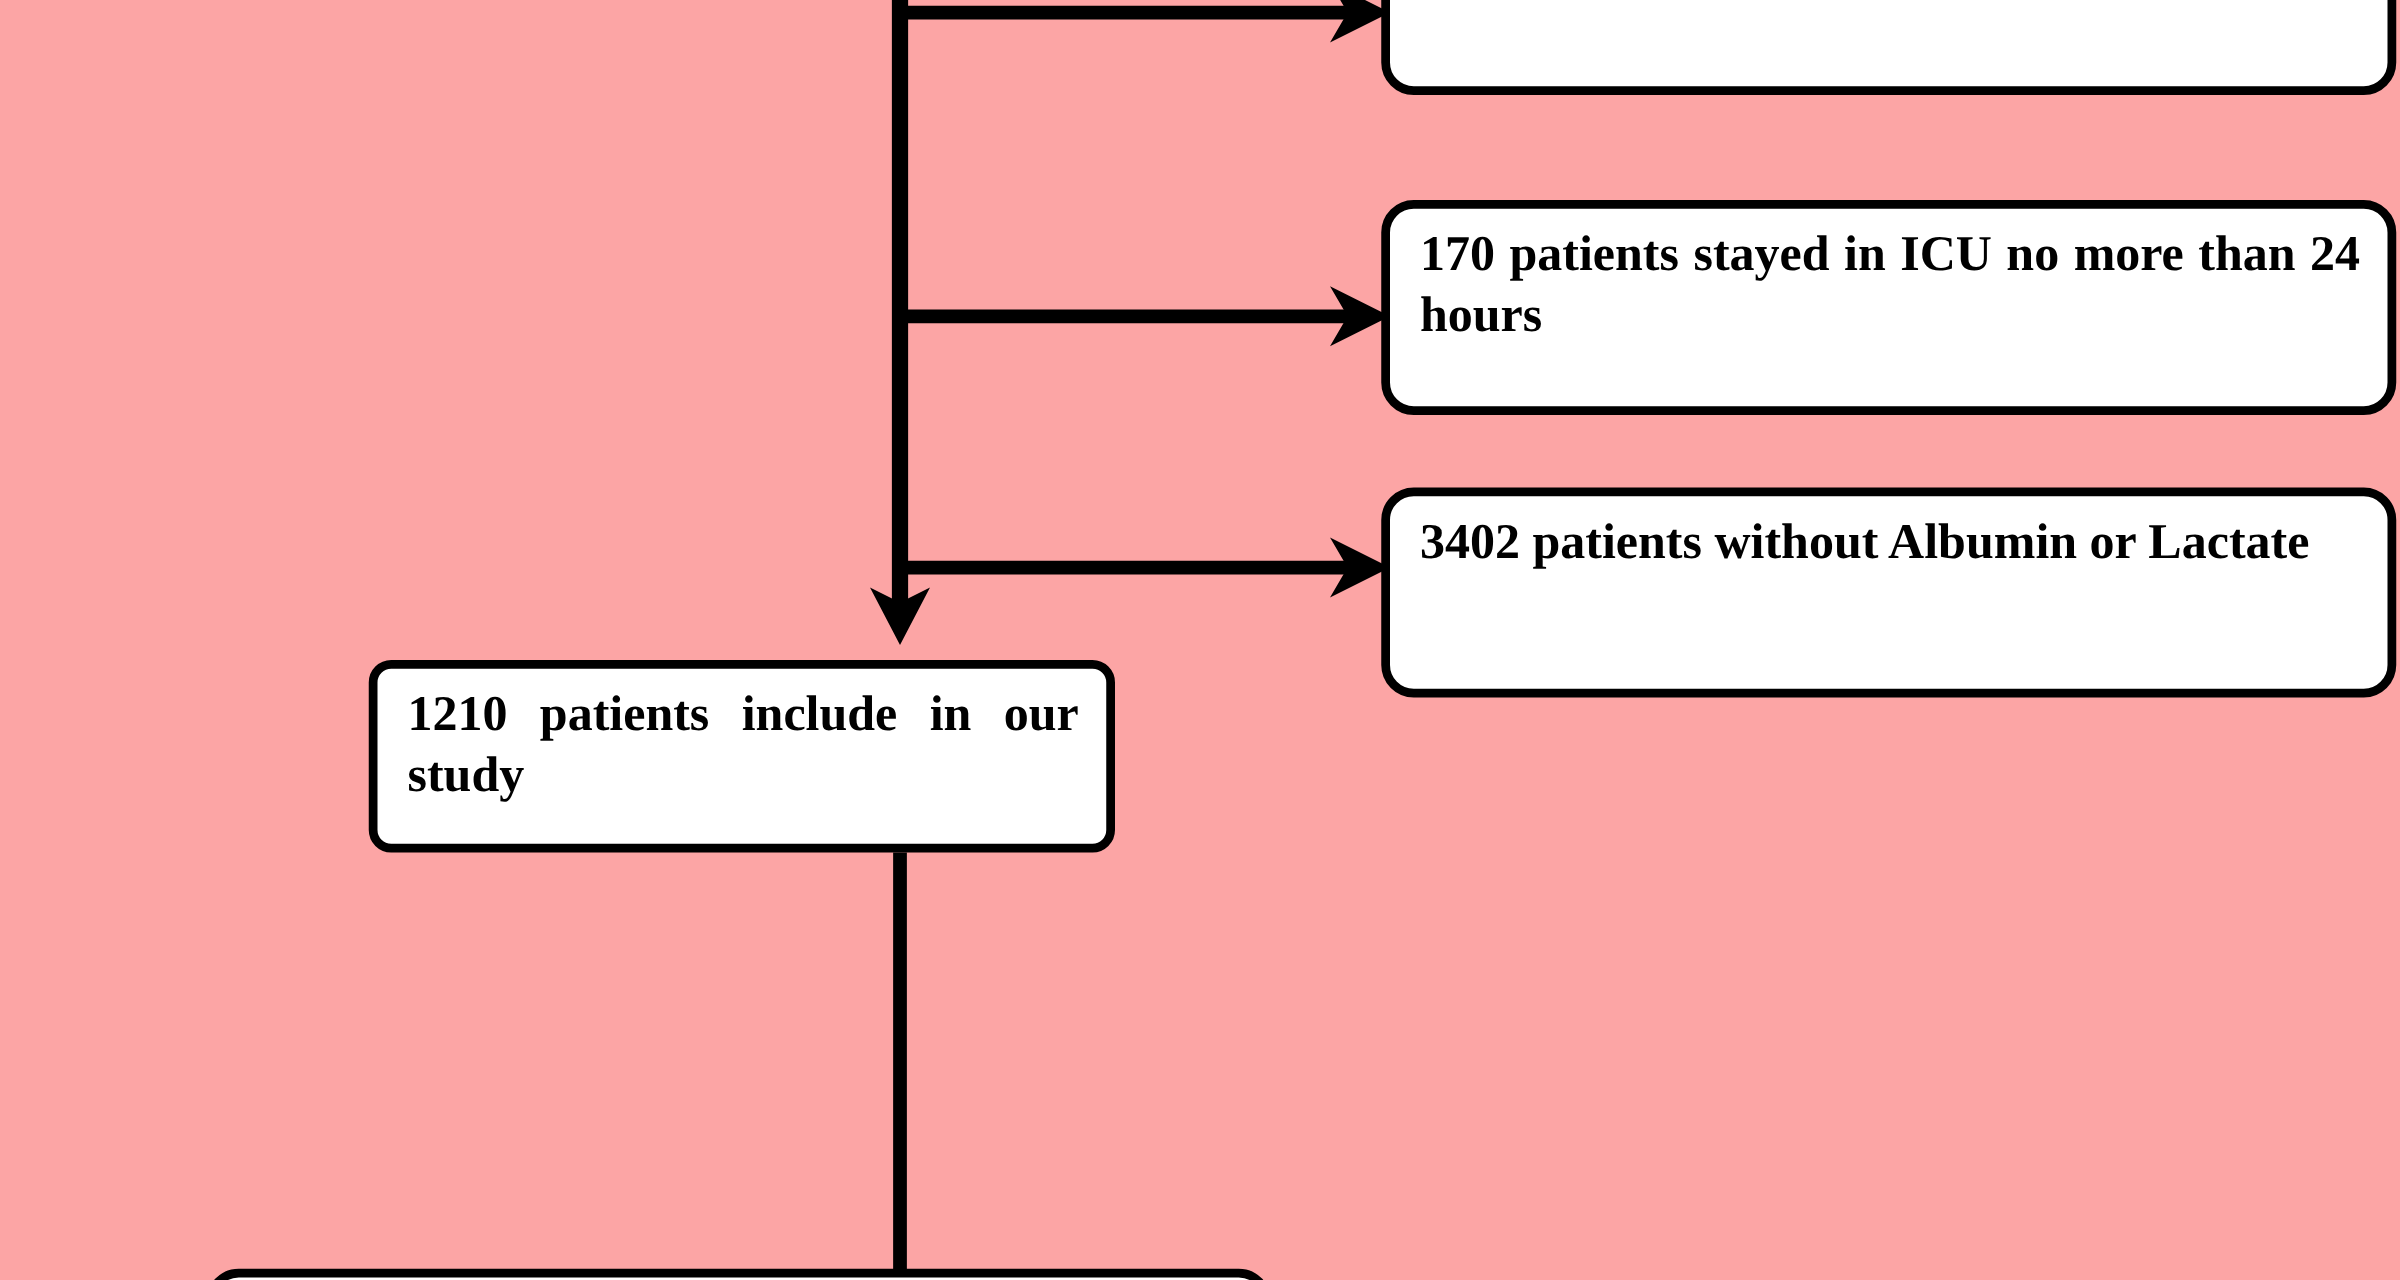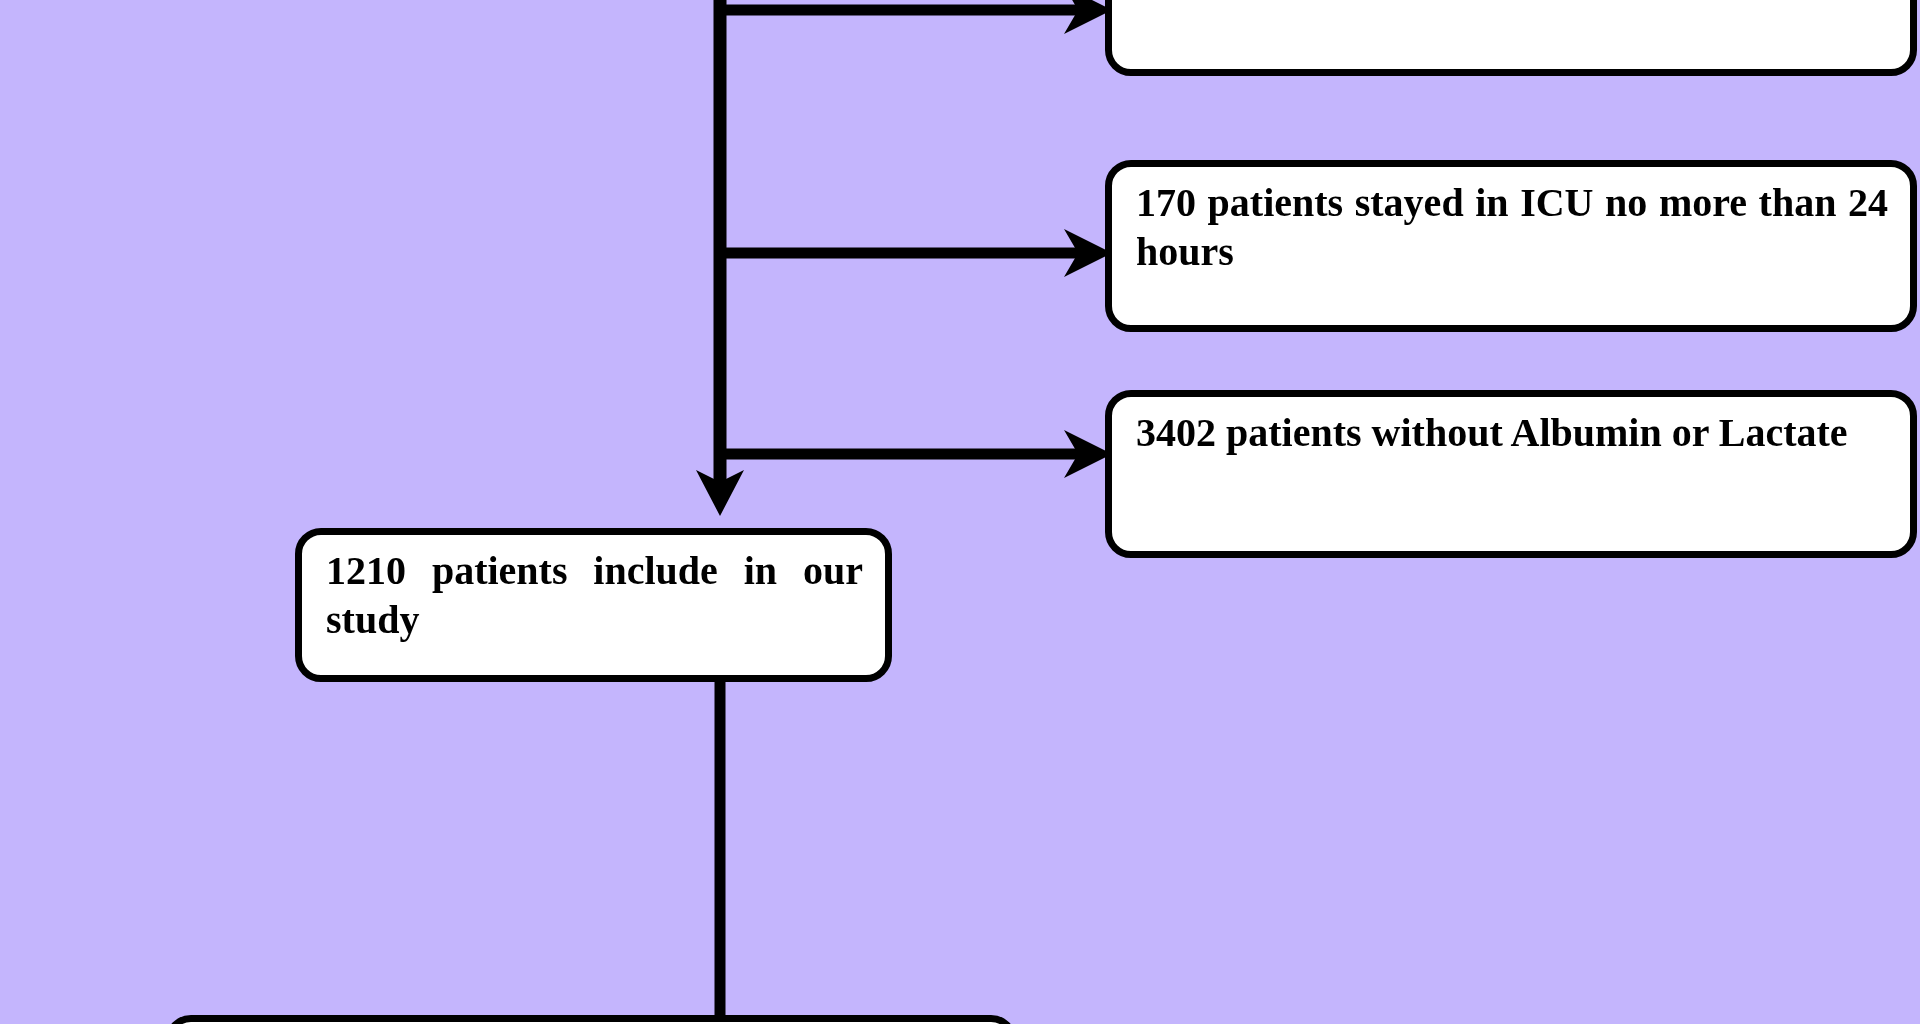--- a/index.html
+++ b/index.html
@@ -5,21 +5,21 @@
 <style>
   html, body {
     margin: 0;
     padding: 0;
     background: #ffffff;
   }
   #page {
     position: relative;
     width: 1920px;
     height: 1024px;
-    background: #c4b5fd;
+    background: #fca5a5;
     overflow: hidden;
     font-family: "Liberation Serif", "DejaVu Serif", serif;
   }
   #flow-svg {
     position: absolute;
     left: 0;
     top: 0;
     width: 1920px;
     height: 1024px;
   }
@@ -66,20 +66,21 @@
     top: 390px;
     width: 812px;
     height: 168px;
   }
   
   #box-included-patients {
     left: 295px;
     top: 528px;
     width: 597px;
     height: 154px;
+    border-radius: 18px;
   }
   
   #box-grouping {
     left: 165px;
     top: 1015px;
     width: 852px;
     height: 160px;
   }
 </style>
 </head>

